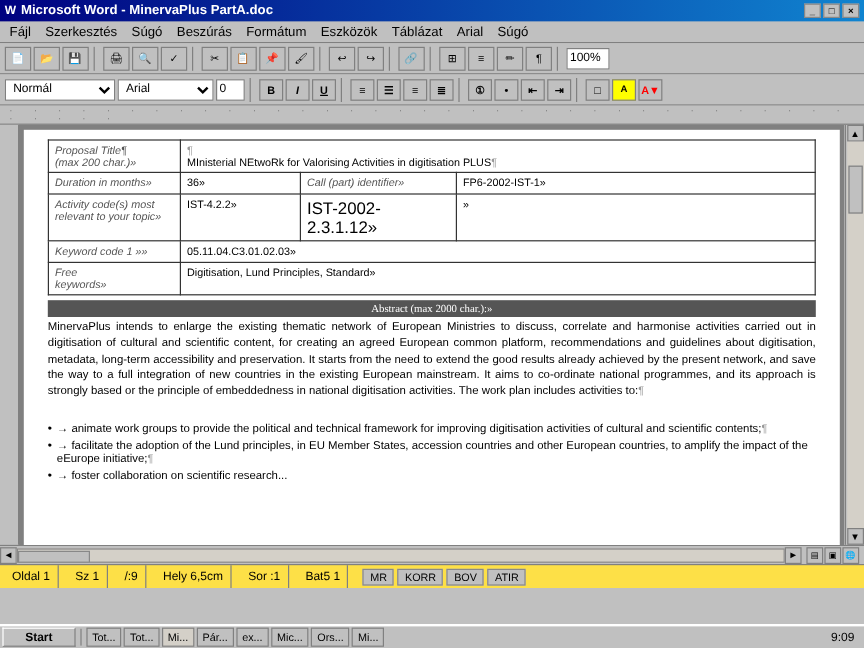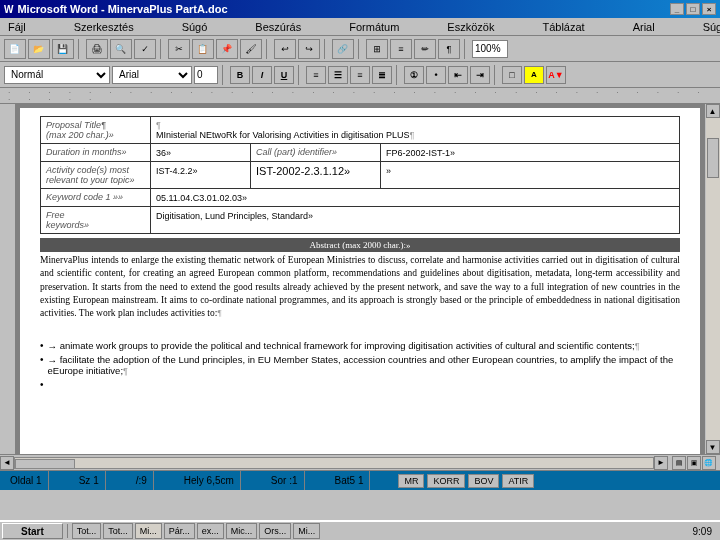--- a/index.html
+++ b/index.html
@@ -30,21 +30,20 @@
 
     
     .menu-bar {
       background: #c0c0c0;
       height: 18px;
       display: flex;
       align-items: center;
       padding: 0 2px;
       border-bottom: 1px solid #808080;
       font-size: 11px;
-      gap: 36px;
     }
     .menu-item {
       padding: 2px 6px;
       cursor: pointer;
     }
 
     
     .toolbar {
       background: #c0c0c0;
       height: 26px;
@@ -175,43 +174,43 @@
     .abstract-header {
       background: #555;
       color: white;
       text-align: center;
       font-size: 9px;
       padding: 2px;
       margin: 4px 0 2px 0;
     }
     .body-text {
       font-size: 9.5px;
-      font-family: Liberation Serif, serif;
+      font-family: Liberation Sans, sans-serif;
       line-height: 1.4;
       text-align: justify;
       margin-bottom: 20px;
     }
     .bullet-item {
       display: flex;
       margin: 3px 0;
       font-size: 9.5px;
       font-family: Arial, sans-serif;
     }
     .bullet-dot { margin-right: 4px; font-size: 10px; }
 
     
     .status-bar {
       height: 20px;
-      background: #0369a1;
+      background: #fde047;
       border-top: 1px solid #808080;
       display: flex;
       align-items: center;
       font-size: 10px;
       padding: 0 4px;
-      gap: 24px;
+      gap: 8px;
     }
     .status-item {
       padding: 0 6px;
       border-right: 1px solid #808080;
       height: 100%;
       display: flex;
       align-items: center;
     }
     .status-btn {
       padding: 1px 5px;
@@ -324,21 +323,21 @@
   <div class="tb-btn">≡</div>
   <div class="tb-btn">✏</div>
   <div class="tb-btn">¶</div>
   <div class="tb-sep"></div>
   <div style="display:flex;align-items:center;gap:2px;">
     <input class="tb-input" style="width: 36px;" value="100%">
   </div>
 </div>
 
 <div class="fmt-toolbar">
-  <select class="fmt-select" style="width:106px;">
+  <select class="fmt-select" style="width:92px;">
     <option>Normál</option>
   </select>
   <select class="fmt-select" style="width:80px;">
     <option>Arial</option>
   </select>
   <input class="tb-input" style="width: 24px;" value="0">
   <div class="tb-sep"></div>
   <div class="fmt-btn" style="font-weight:bold;">B</div>
   <div class="fmt-btn" style="font-style:italic;">I</div>
   <div class="fmt-btn" style="text-decoration:underline;">U</div>
@@ -397,21 +396,21 @@
           </td>
         </tr>
         <tr>
           <td>
             <div class="section-label">Activity code(s) most<br>relevant to your topic»</div>
           </td>
           <td>
             <span style="font-size:9px;">IST-4.2.2»</span>
           </td>
           <td>
-            <span style="font-size:11px;margin-top:28px;">IST-2002-2.3.1.12»</span>
+            <span style="font-size:14px;margin-top:28px;">IST-2002-2.3.1.12»</span>
           </td>
           <td>
             <span style="font-size:9px;">»</span>
           </td>
         </tr>
         <tr>
           <td>
             <div class="section-label">Keyword code 1 »»</div>
           </td>
           <td colspan="3">
@@ -440,20 +439,21 @@
       <div class="bullet-item">
         <span class="bullet-dot">•</span>
         <span>→ animate work groups to provide the political and technical framework for improving digitisation activities of cultural and scientific contents;<span class="para-mark">¶</span></span>
       </div>
       <div class="bullet-item">
         <span class="bullet-dot">•</span>
         <span>→ facilitate the adoption of the Lund principles, in EU Member States, accession countries and other European countries, to amplify the impact of the eEurope initiative;<span class="para-mark">¶</span></span>
       </div>
       <div class="bullet-item">
         <span class="bullet-dot">•</span>
+        <span>→ foster collaboration on scientific research...</span>
       </div>
 
     </div>
   </div>
 
   <div class="v-scroll">
     <div class="scroll-btn">▲</div>
     <div class="scroll-track" style="position:relative;">
       <div style="width:12px;height:40px;background:#c0c0c0;border:1px solid #808080;position:absolute;top:20px;left:1px;"></div>
     </div>

